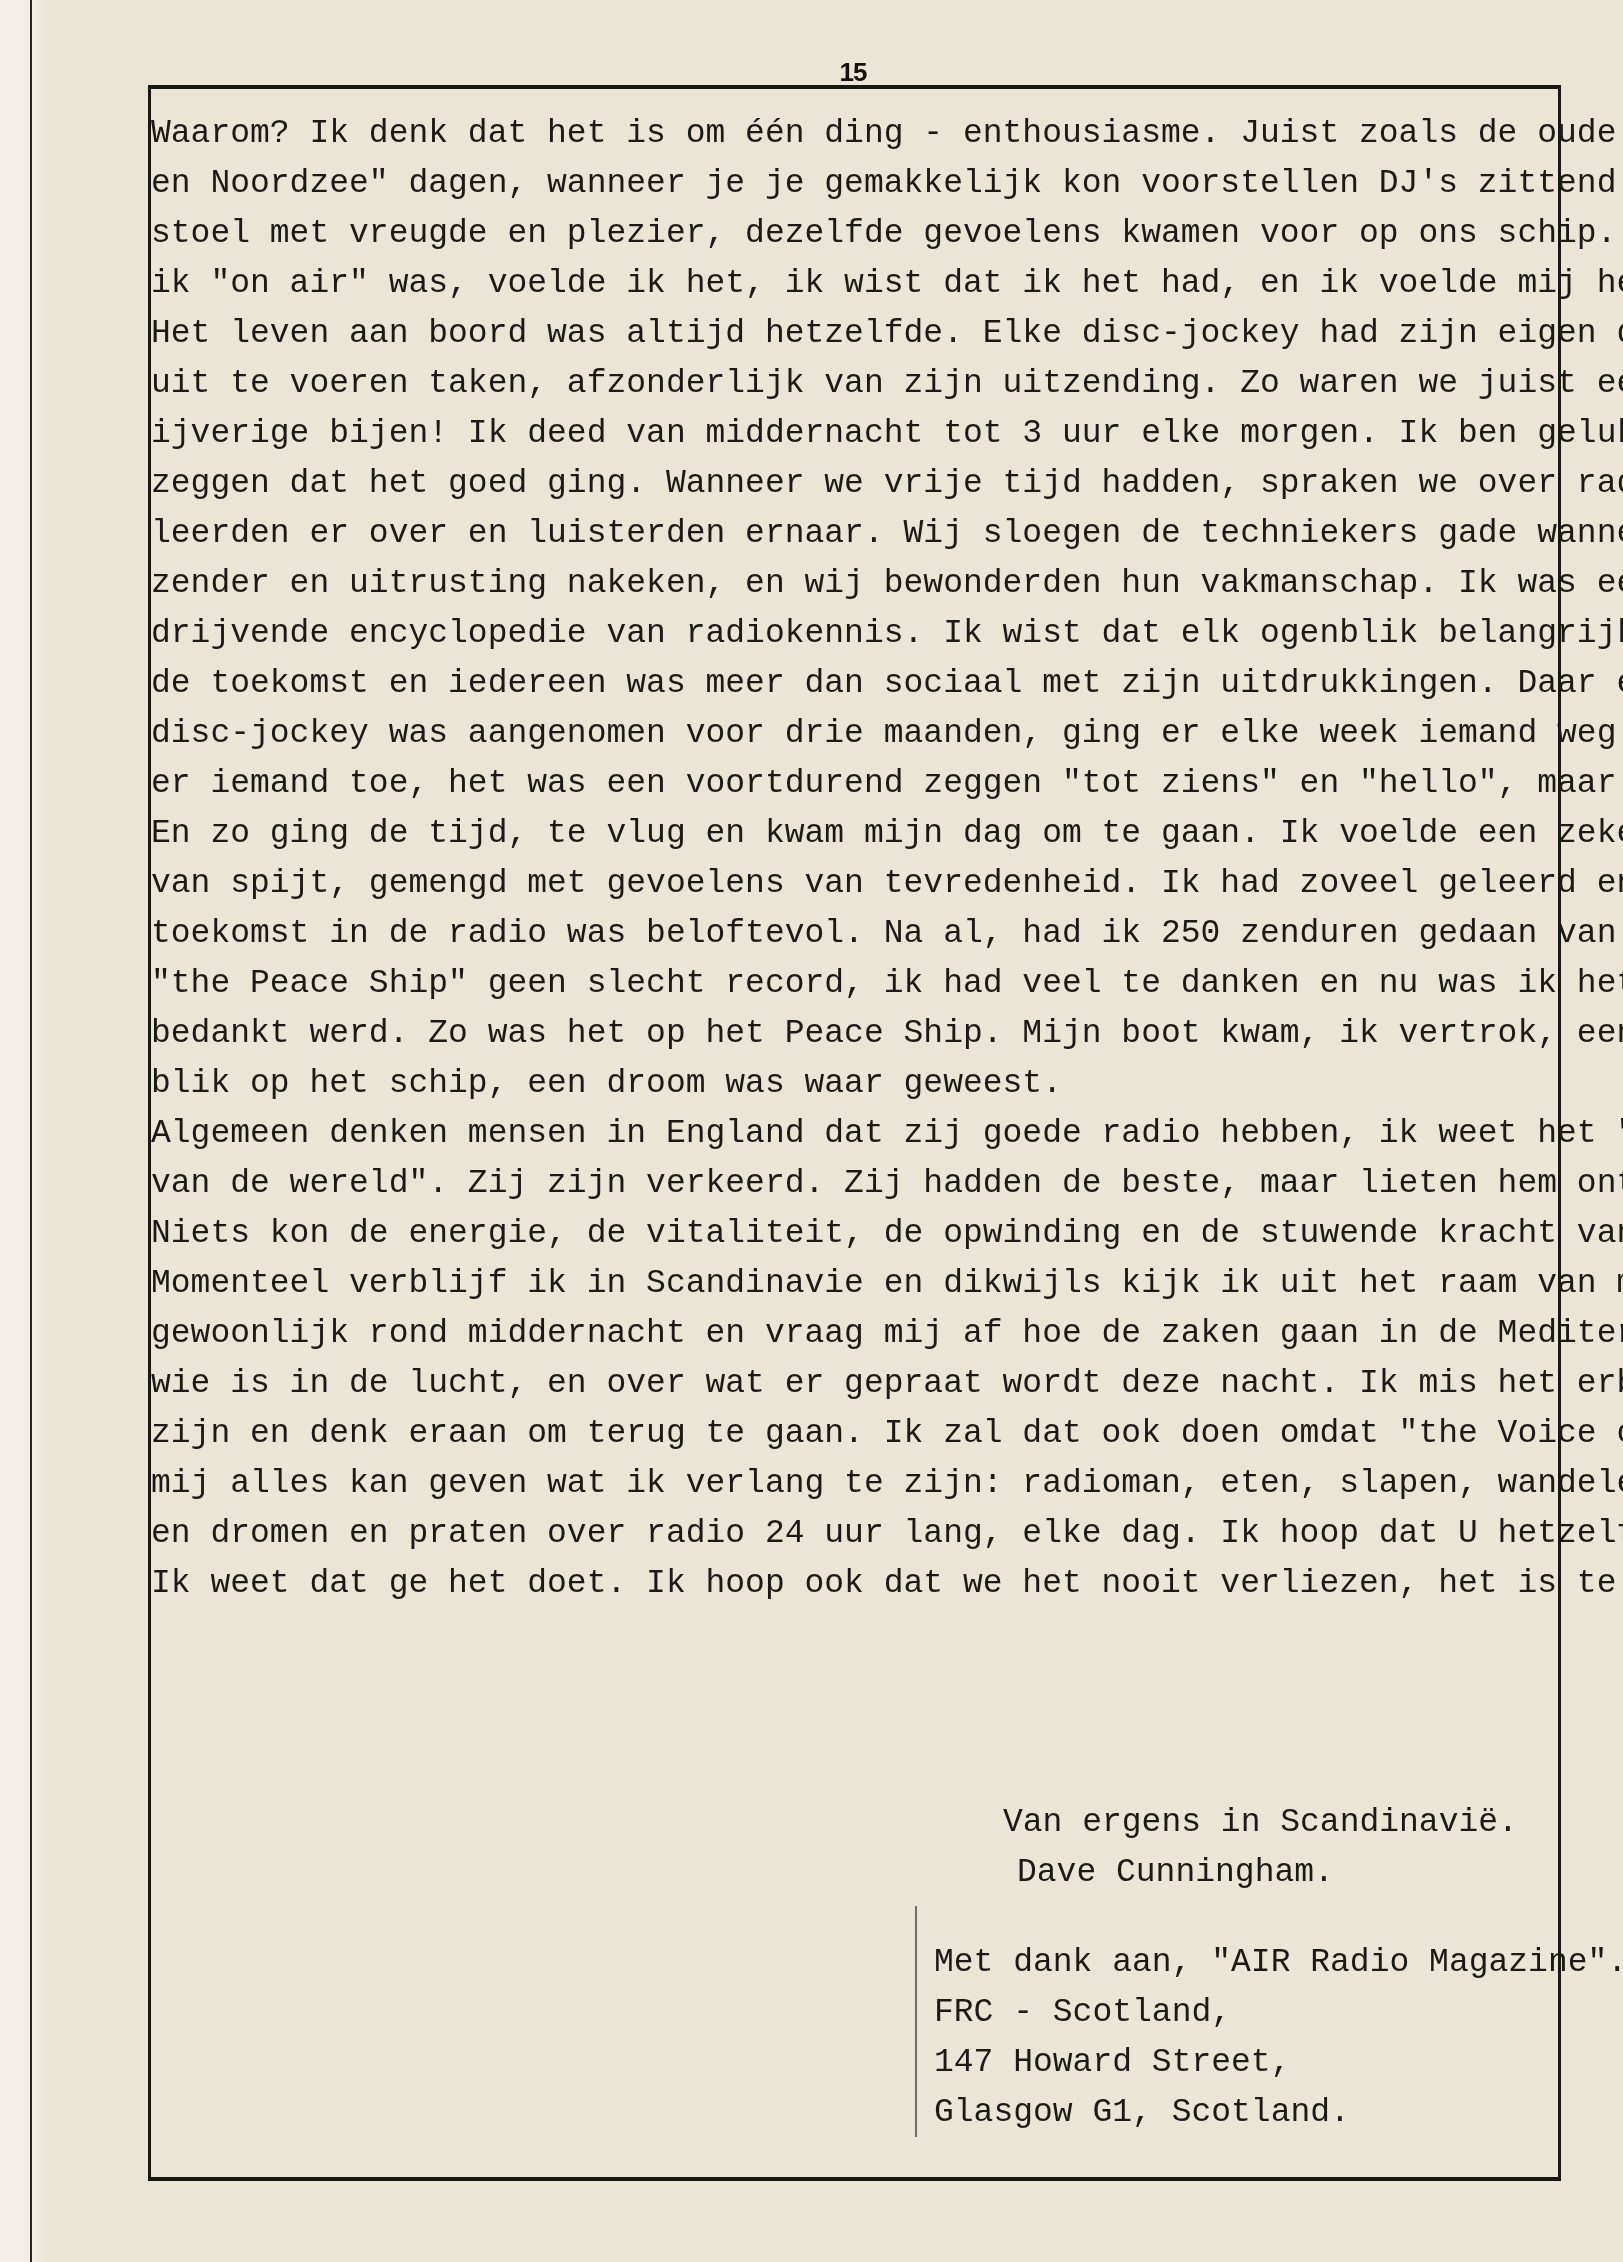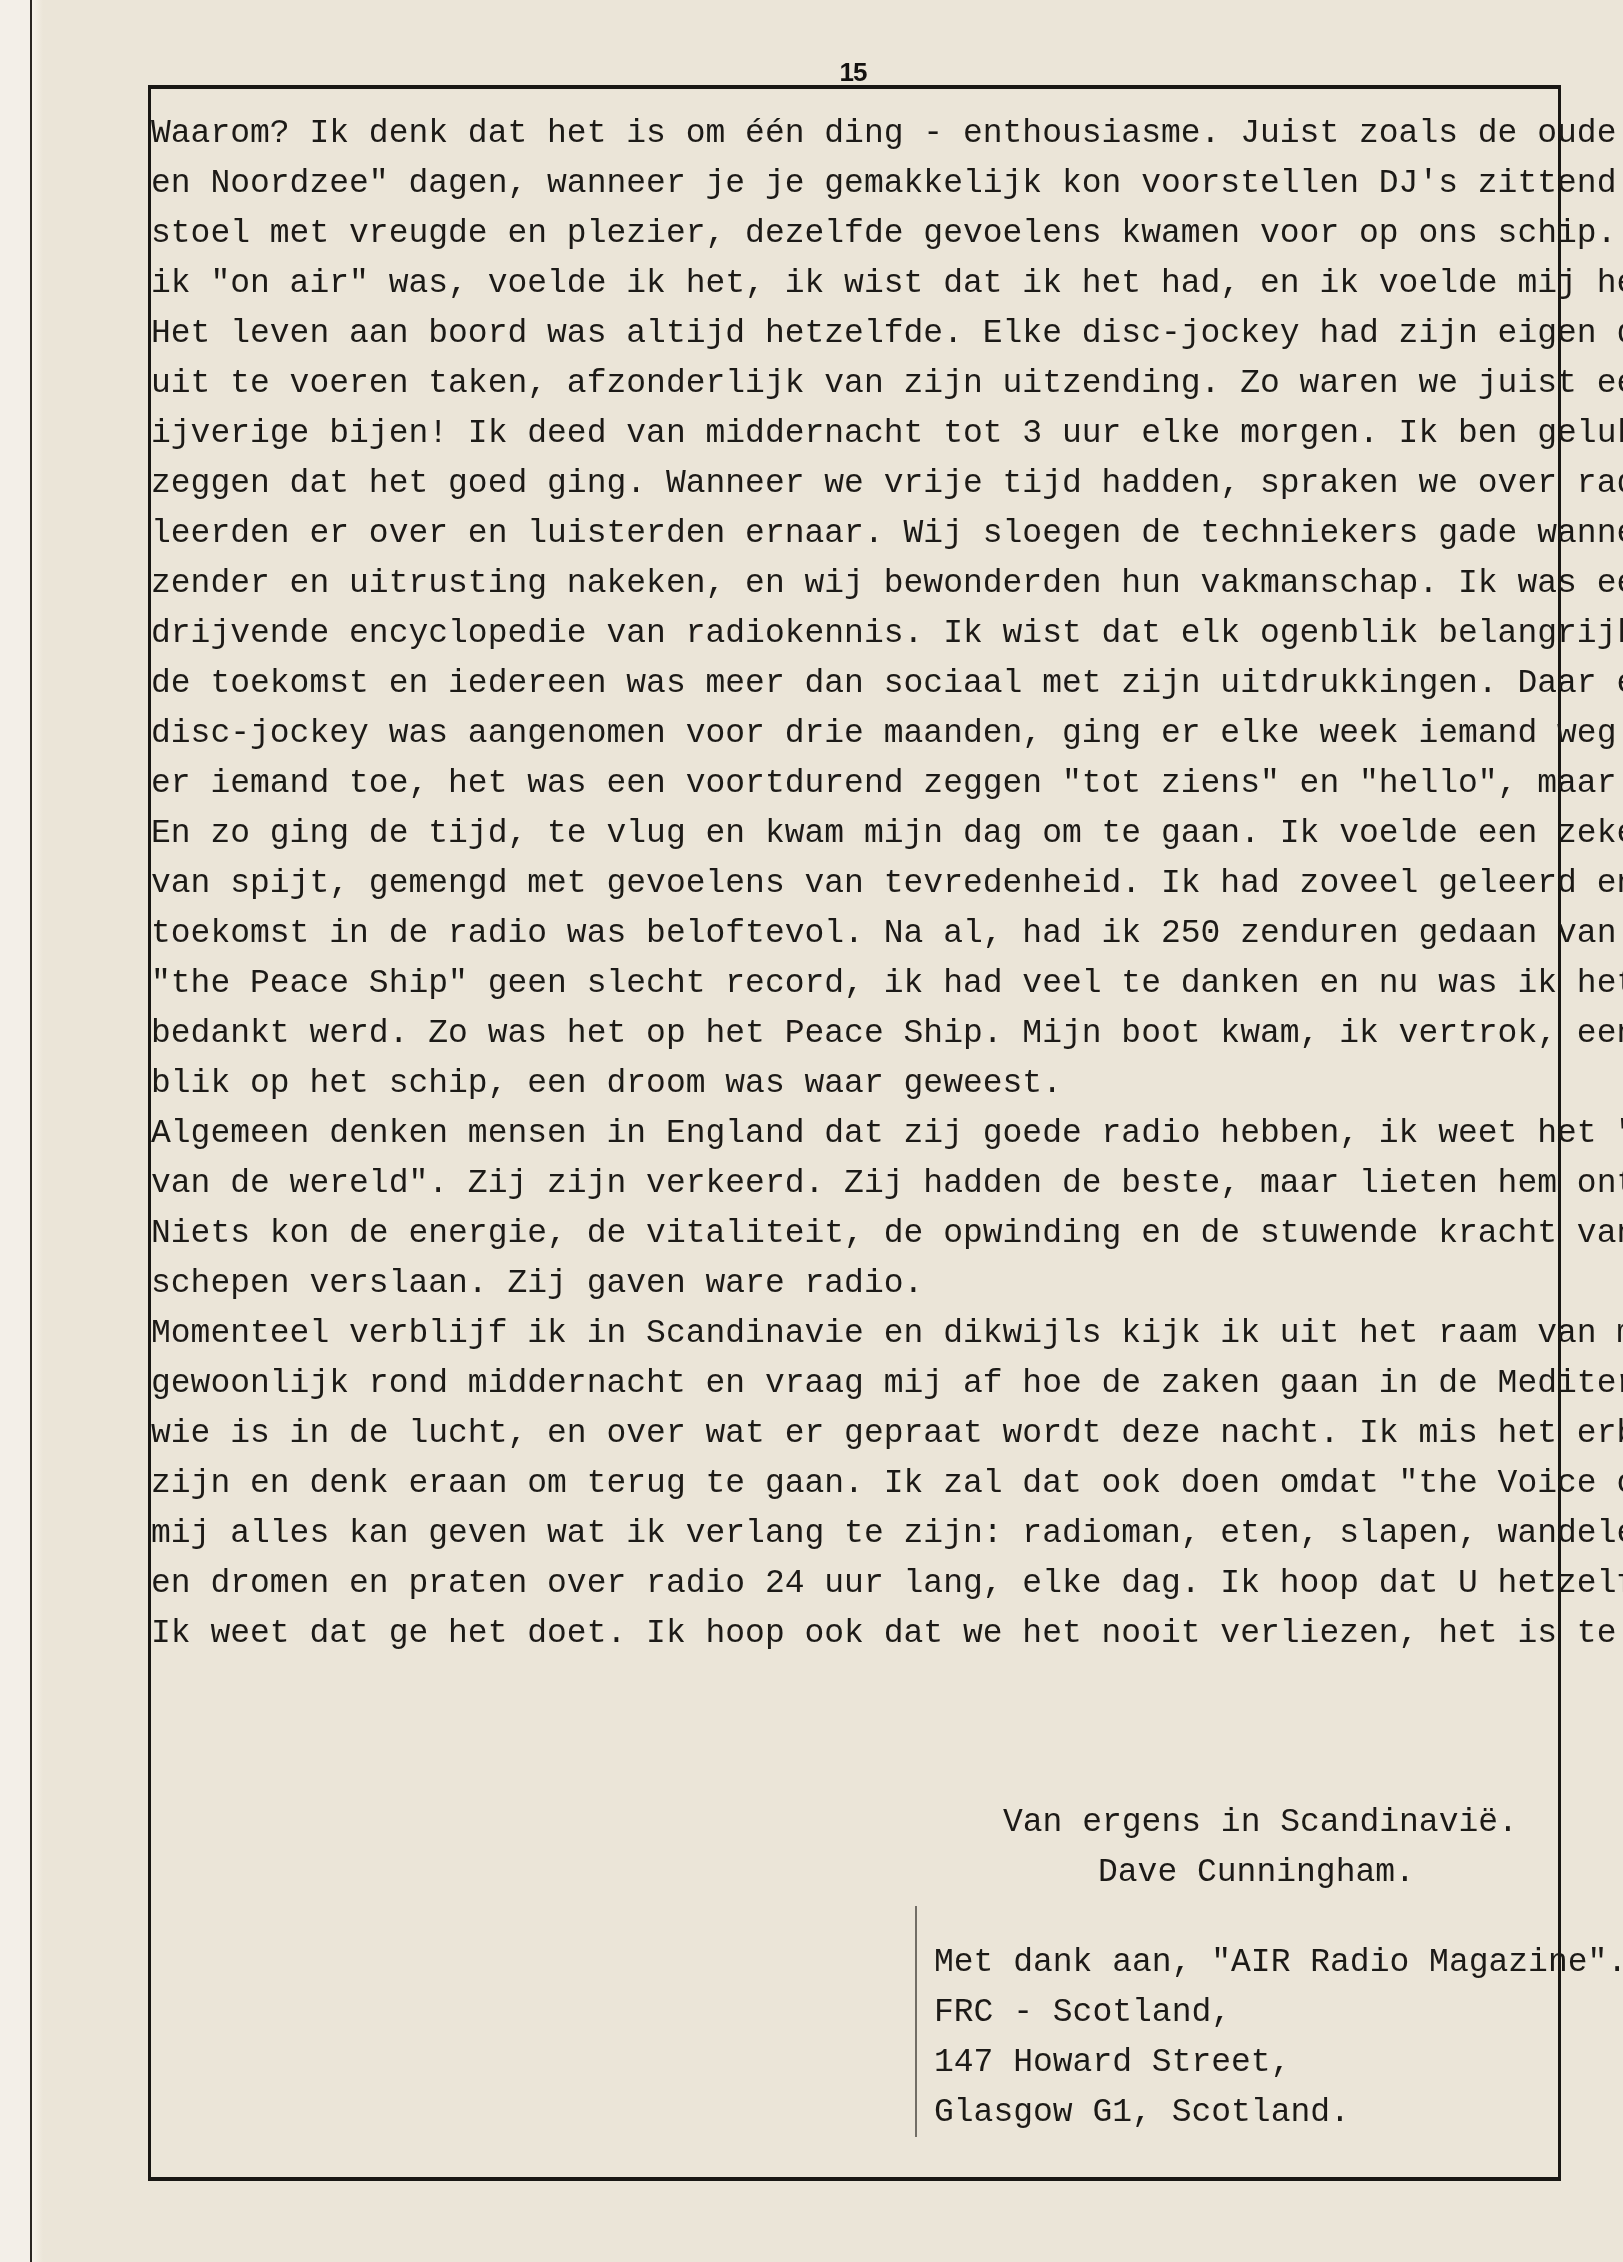--- a/index.html
+++ b/index.html
@@ -58,21 +58,21 @@
       white-space: pre;
       letter-spacing: 0px;
     }
     .sig {
       position: absolute;
       font-size: 33px;
       line-height: 50px;
       white-space: pre;
     }
     .sig-place { left: 1003px; top: 1798px; }
-    .sig-name  { left: 1098px; top: 1848px; }
+    .sig-name  { left: 1017px; top: 1848px; }
     .ack-rule {
       position: absolute;
       left: 915px; top: 1906px;
       width: 1.8px; height: 231px;
       background: #4a4540;
       opacity: 0.75;
     }
     .ack {
       position: absolute;
       left: 934px; top: 1938px;
@@ -109,21 +109,20 @@
     <li class="line">er iemand toe, het was een voortdurend zeggen "tot ziens" en "hello", maar het</li>
     <li class="line">En zo ging de tijd, te vlug en kwam mijn dag om te gaan. Ik voelde een zekere vorm</li>
     <li class="line">van spijt, gemengd met gevoelens van tevredenheid. Ik had zoveel geleerd en mijn</li>
     <li class="line">toekomst in de radio was beloftevol. Na al, had ik 250 zenduren gedaan van</li>
     <li class="line">"the Peace Ship" geen slecht record, ik had veel te danken en nu was ik het die</li>
     <li class="line">bedankt werd. Zo was het op het Peace Ship. Mijn boot kwam, ik vertrok, een laatste</li>
     <li class="line">blik op het schip, een droom was waar geweest.</li>
     <li class="line">Algemeen denken mensen in England dat zij goede radio hebben, ik weet het "de beste</li>
     <li class="line">van de wereld". Zij zijn verkeerd. Zij hadden de beste, maar lieten hem ontglippen.</li>
     <li class="line">Niets kon de energie, de vitaliteit, de opwinding en de stuwende kracht van de radio</li>
-    <li class="line">schepen verslaan. Zij gaven ware radio.</li>
     <li class="line">Momenteel verblijf ik in Scandinavie en dikwijls kijk ik uit het raam van mijn flat,</li>
     <li class="line">gewoonlijk rond middernacht en vraag mij af hoe de zaken gaan in de Mediteranean,</li>
     <li class="line">wie is in de lucht, en over wat er gepraat wordt deze nacht. Ik mis het erbij te</li>
     <li class="line">zijn en denk eraan om terug te gaan. Ik zal dat ook doen omdat "the Voice of Peace"</li>
     <li class="line">mij alles kan geven wat ik verlang te zijn: radioman, eten, slapen, wandelen, leven</li>
     <li class="line">en dromen en praten over radio 24 uur lang, elke dag. Ik hoop dat U hetzelfde voelt.</li>
     <li class="line">Ik weet dat ge het doet. Ik hoop ook dat we het nooit verliezen, het is te mooi en</li>
   </ol>
 
 <div class="sig sig-place">Van ergens in Scandinavië.</div>

